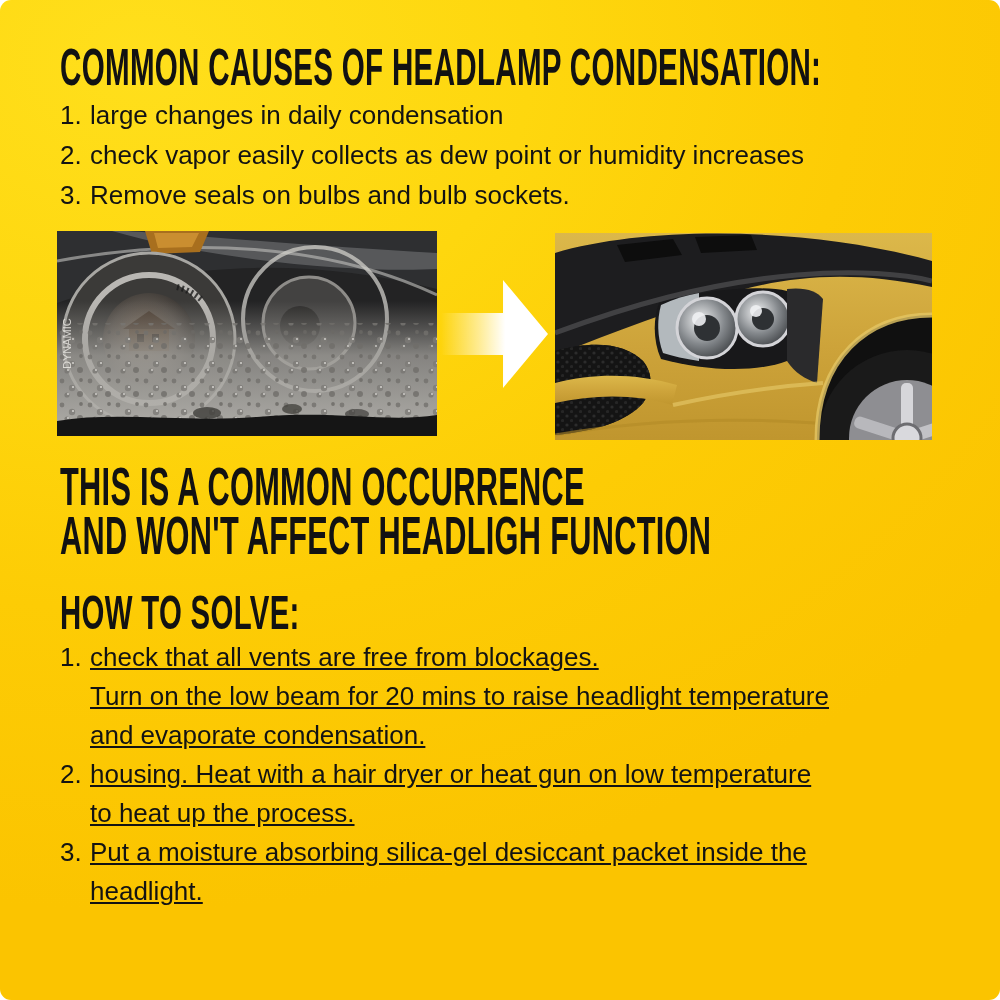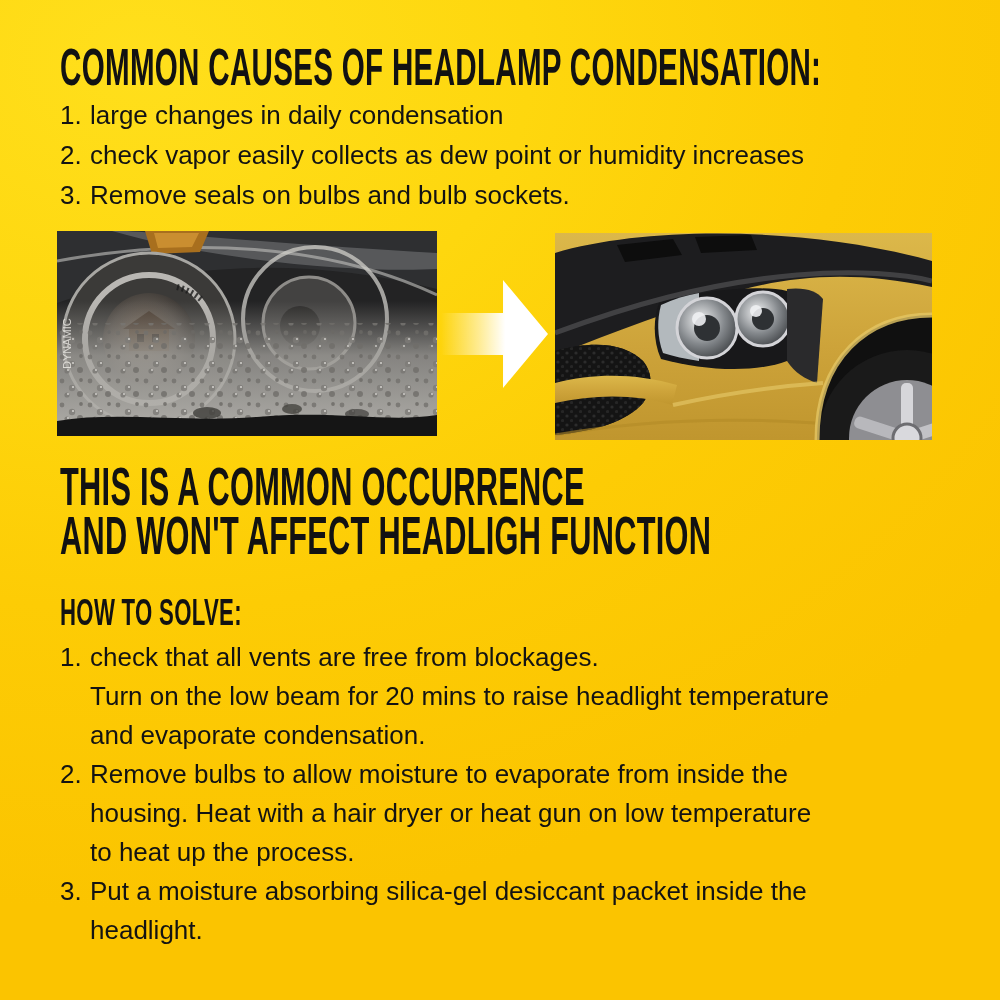--- a/index.html
+++ b/index.html
@@ -1,39 +1,39 @@
 <!DOCTYPE html>
 <html><head>
 <meta charset="utf-8">
 <style>
   html,body{margin:0;padding:0;background:#fff;}
   .poster{
     position:relative;width:1000px;height:1000px;overflow:hidden;
     background:radial-gradient(1300px 1000px at 14% 6%, #ffdf1c 0%, #fed70e 30%, #fdcc05 55%, #fbc400 85%);
-    font-family:"Liberation Sans", sans-serif;color:#131313;
+    font-family:"Liberation Sans", sans-serif;color:#131313;border-radius:11px;
   }
   .impact{
     display:inline-block;font-weight:700;white-space:nowrap;color:#121212;
     transform:scaleX(0.58);transform-origin:0 50%;letter-spacing:0.5px;
   }
   .abs{position:absolute;}
   #title{left:60px;top:42px;font-size:51px;line-height:51px;}
   #causes{left:60px;top:95px;font-size:26px;line-height:40px;}
   .row{display:flex;white-space:nowrap;}
   .num{width:30px;flex:none;}
   .photo{position:absolute;overflow:hidden;}
   #before-photo{left:57px;top:231px;width:380px;height:205px;}
   #after-photo{left:555px;top:233px;width:377px;height:207px;}
   #arrow-wrap{left:441px;top:280px;width:108px;height:108px;}
   #statement{left:60px;top:462px;line-height:49px;font-size:53px;}
   #statement .impact{display:block;line-height:49px;}
-  #solve-title{left:60px;top:590px;font-size:37px;line-height:45px;}
+  #solve-title{left:60px;top:590px;font-size:49px;line-height:45px;}
   #solve-title .impact{transform:scaleX(0.60);}
   #solve-list{left:60px;top:638px;font-size:26px;line-height:39px;}
-  .lines span{display:block;white-space:nowrap;}
+  .lines span{display:block;white-space:nowrap;text-decoration:underline;}
   svg{display:block;}
 </style>
 </head>
 <body>
 
 <div class="poster">
 
   <div class="abs" id="title">
     <span class="impact">COMMON CAUSES OF HEADLAMP CONDENSATION:</span>
   </div>
@@ -206,21 +206,20 @@
       <span class="num">1.</span>
       <span class="lines">
         <span>check that all vents are free from blockages.</span>
         <span>Turn on the low beam for 20 mins to raise headlight temperature</span>
         <span>and evaporate condensation.</span>
       </span>
     </div>
     <div class="row">
       <span class="num">2.</span>
       <span class="lines">
-        <span>Remove bulbs to allow moisture to evaporate from inside the</span>
         <span>housing. Heat with a hair dryer or heat gun on low temperature</span>
         <span>to heat up the process.</span>
       </span>
     </div>
     <div class="row">
       <span class="num">3.</span>
       <span class="lines">
         <span>Put a moisture absorbing silica-gel desiccant packet inside the</span>
         <span>headlight.</span>
       </span>

